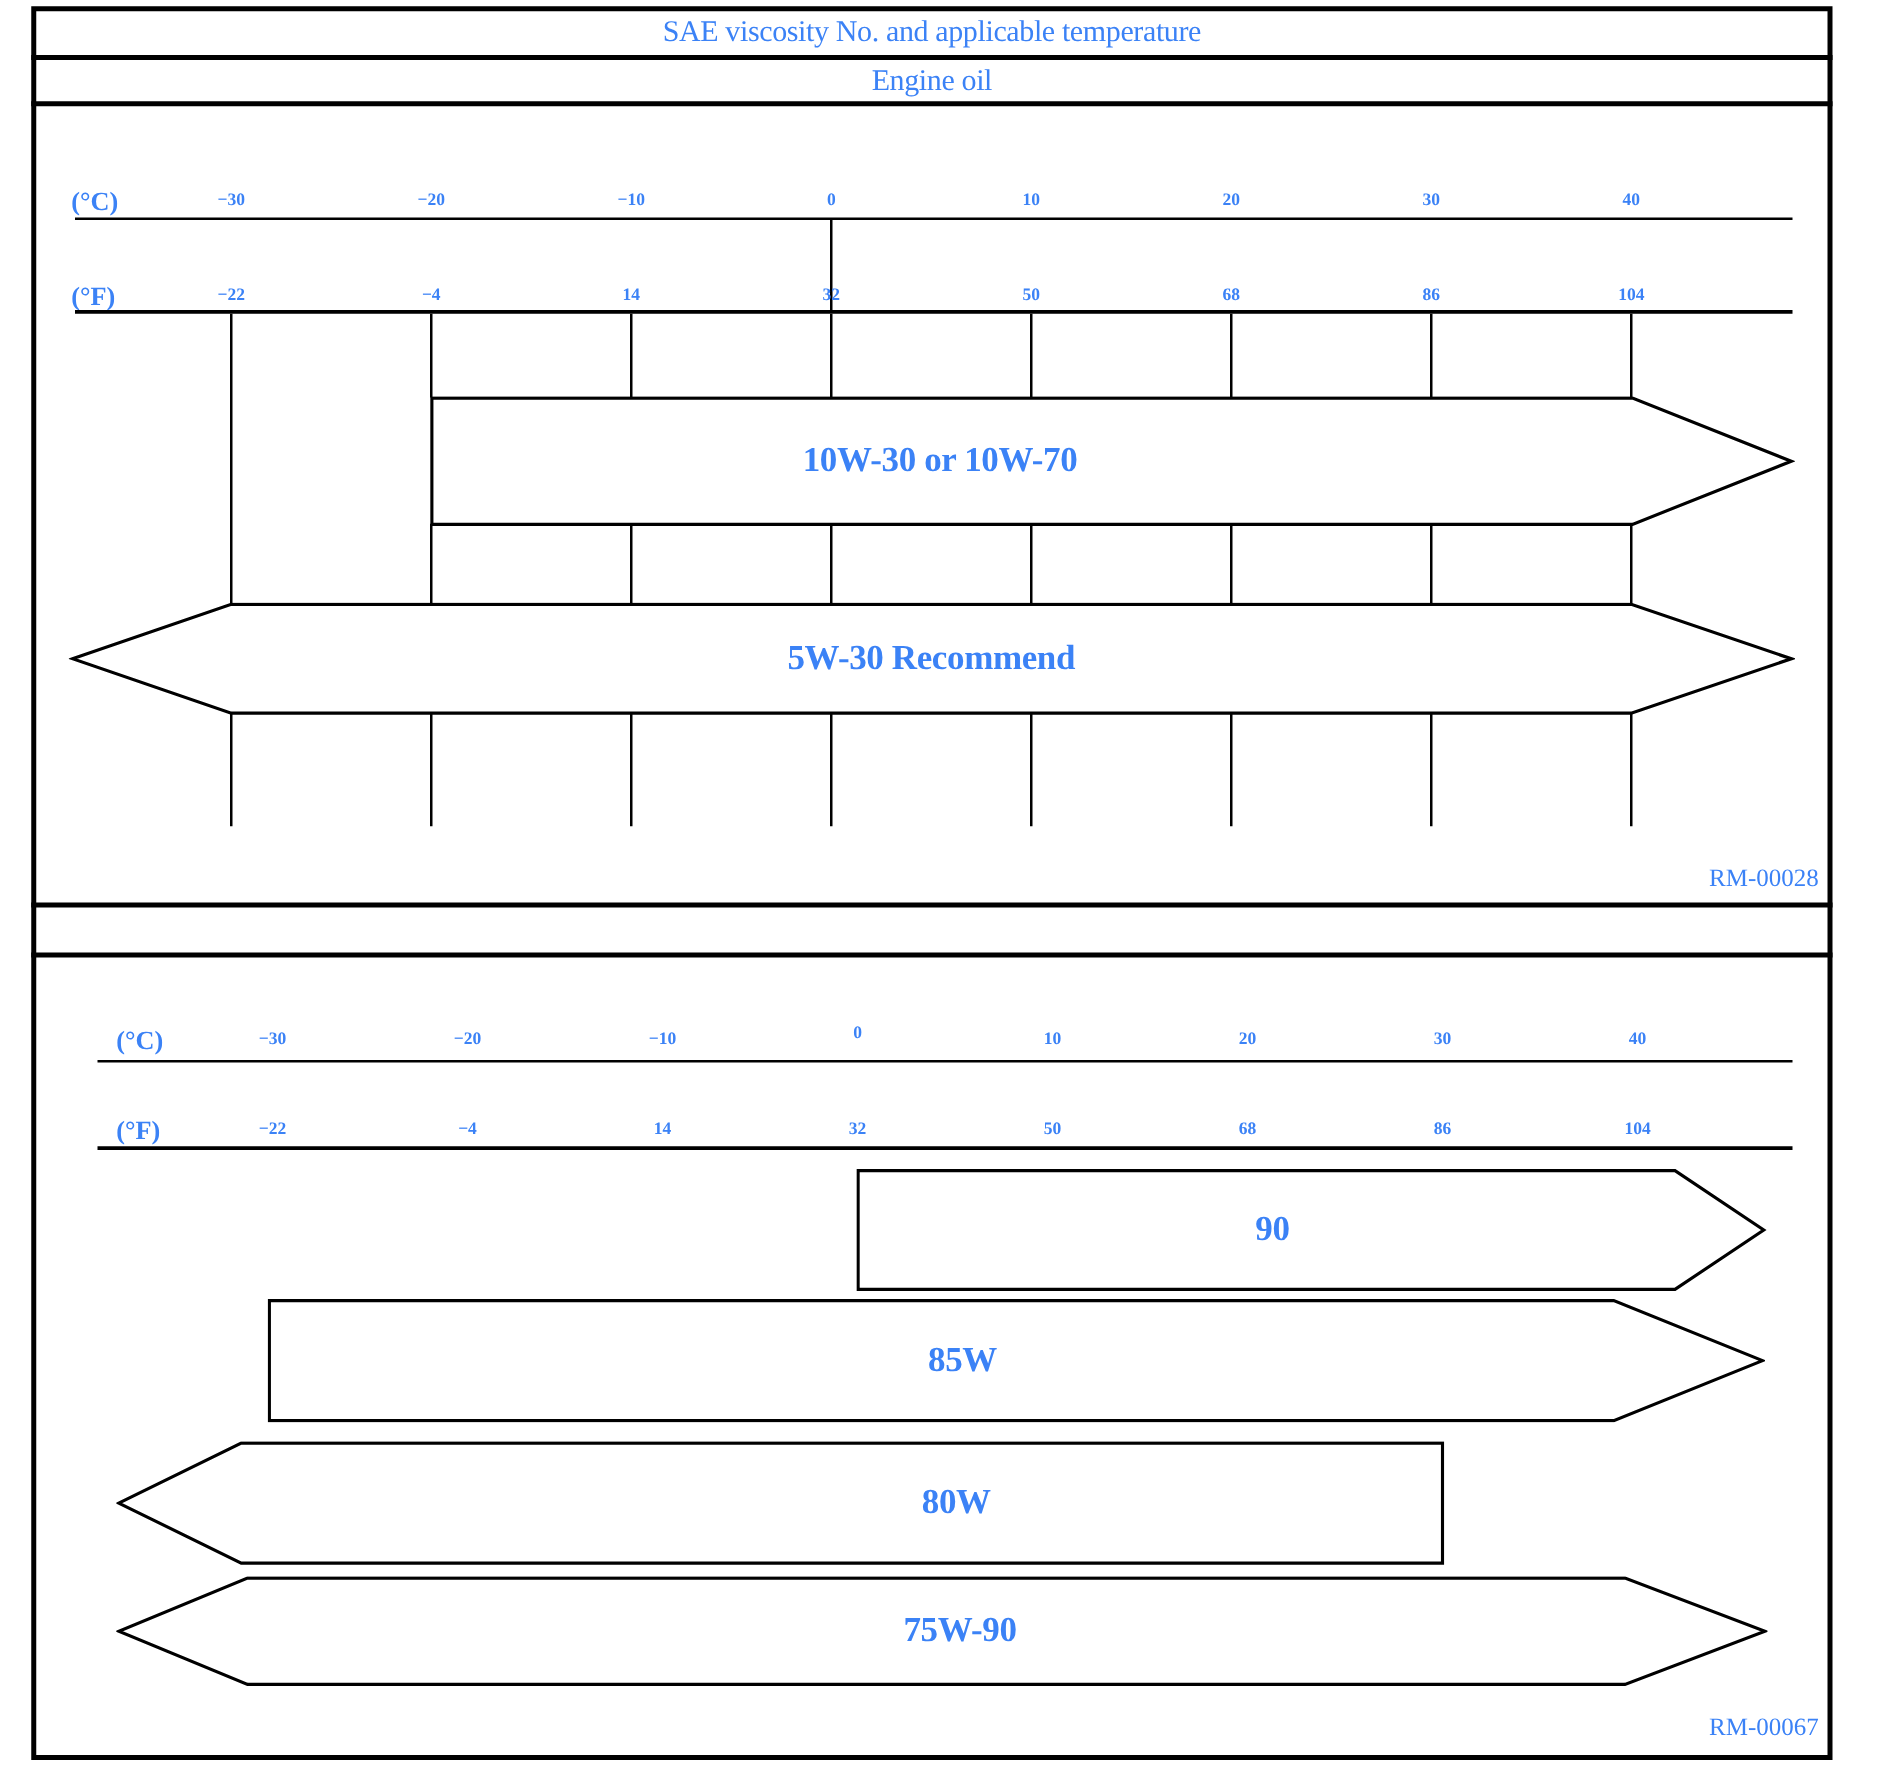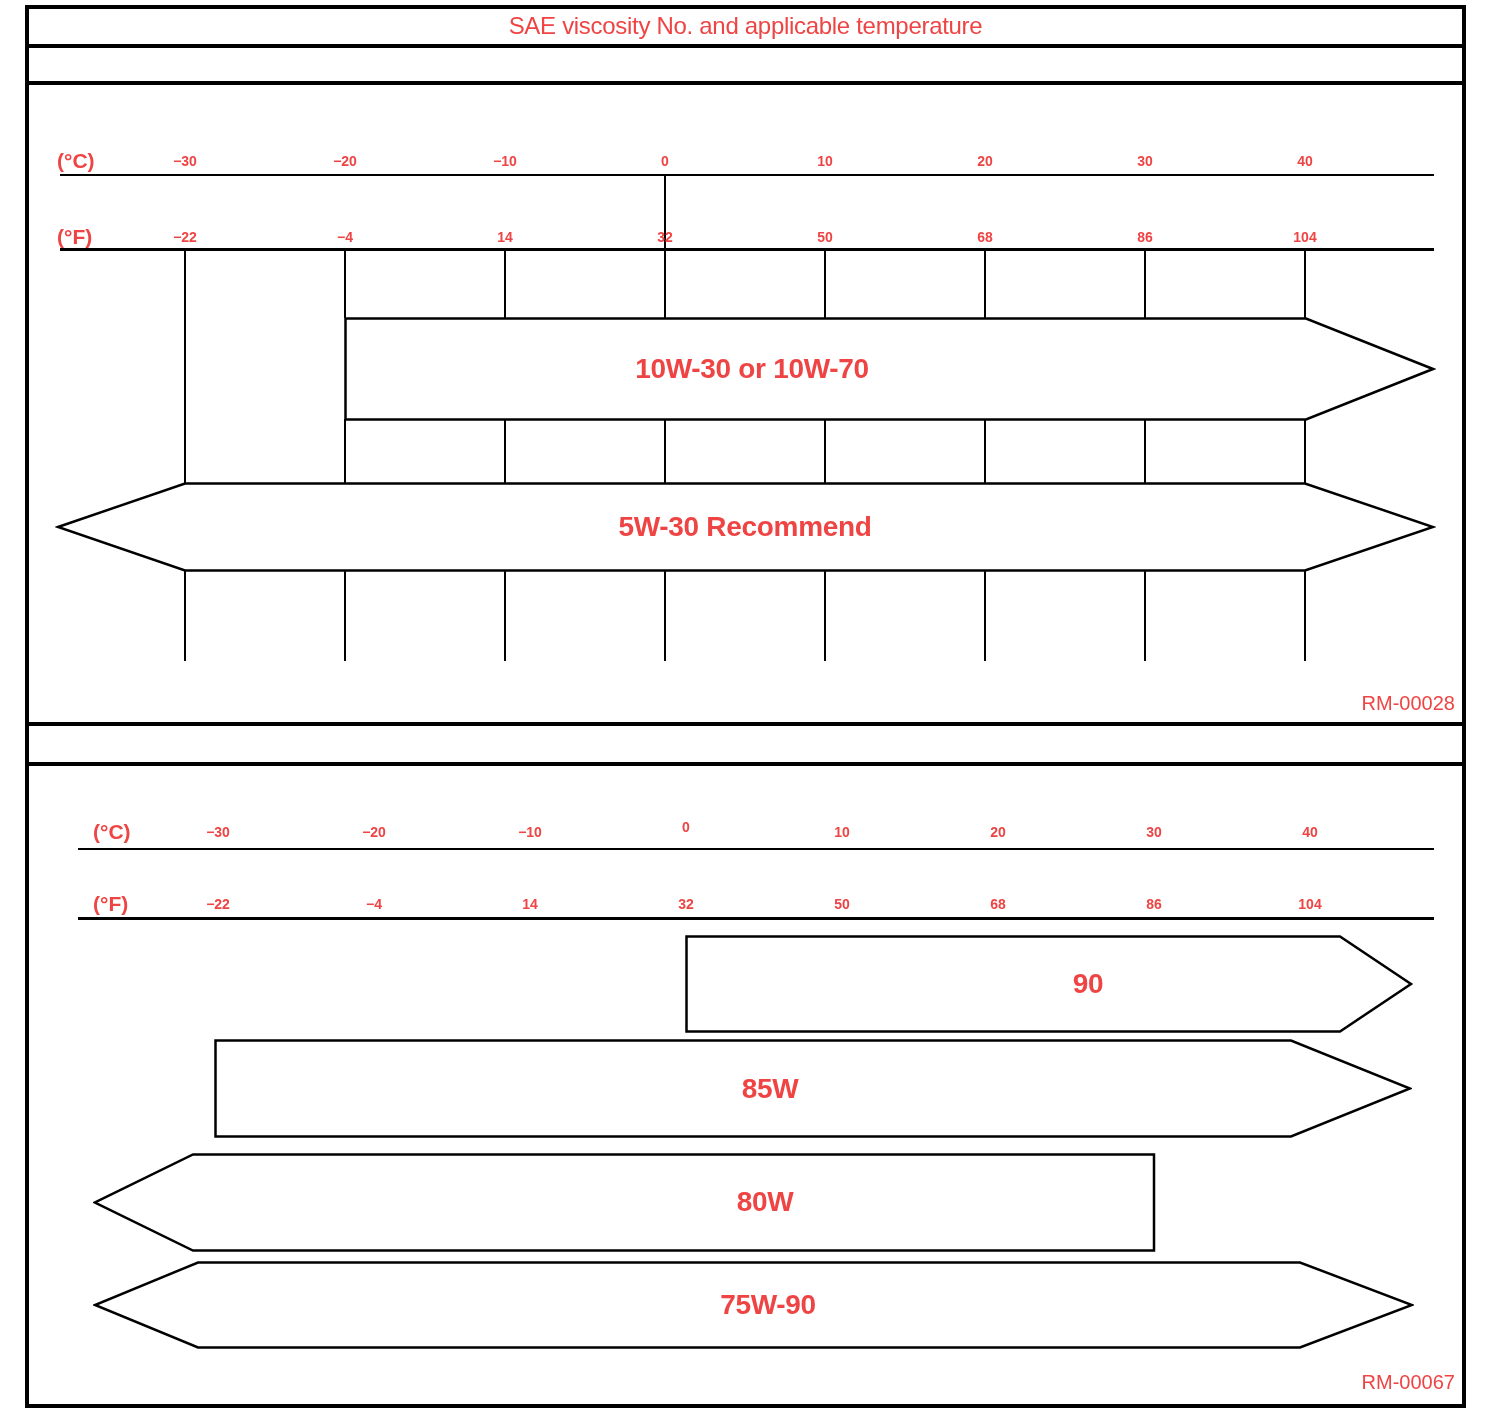--- a/index.html
+++ b/index.html
@@ -1,18 +1,18 @@
 <!DOCTYPE html>
 <html><head>
 <meta charset="utf-8">
 <style>
   html,body{margin:0;padding:0;background:#ffffff;}
   .canvas{
     position:relative;width:1504px;height:1428px;background:#ffffff;
-    font-family:Liberation Sans, sans-serif;color:#ef4444;overflow:hidden;
+    font-family:Liberation Serif, serif;color:#3b82f6;overflow:hidden;
   }
   .frame{position:absolute;left:25px;top:5px;width:1441px;height:1403px;
          border:4px solid #000;box-sizing:border-box;}
   .hsep{position:absolute;left:25px;width:1441px;height:4px;background:#000;}
   .row-title{position:absolute;left:29px;width:1433px;text-align:center;
              font-size:24px;line-height:28px;letter-spacing:-0.3px;white-space:nowrap;}
   .hline{position:absolute;background:#000;}
   .vline{position:absolute;background:#000;}
   .tick{position:absolute;transform:translateX(-50%);font-weight:bold;
         font-size:14px;line-height:26px;white-space:nowrap;}
@@ -28,20 +28,21 @@
 
 <div class="canvas">
 
   <div class="frame"></div>
   <div class="hsep" style="top:44px;"></div>
   <div class="hsep" style="top:81px;"></div>
   <div class="hsep" style="top:722px;"></div>
   <div class="hsep" style="top:762px;"></div>
 
   <div class="row-title" style="top:12px;">SAE viscosity No. and applicable temperature</div>
+  <div class="row-title" style="top:51px;">Engine oil</div>
 
   <div class="axlab" style="left:57px;top:148px;">(°C)</div>
   <span class="tick" style="left:185px;top:148px;">−30</span>
   <span class="tick" style="left:345px;top:148px;">−20</span>
   <span class="tick" style="left:505px;top:148px;">−10</span>
   <span class="tick" style="left:665px;top:148px;">0</span>
   <span class="tick" style="left:825px;top:148px;">10</span>
   <span class="tick" style="left:985px;top:148px;">20</span>
   <span class="tick" style="left:1145px;top:148px;">30</span>
   <span class="tick" style="left:1305px;top:148px;">40</span>
@@ -115,21 +116,21 @@
   <span class="tick" style="left:686px;top:891px;">32</span>
   <span class="tick" style="left:842px;top:891px;">50</span>
   <span class="tick" style="left:998px;top:891px;">68</span>
   <span class="tick" style="left:1154px;top:891px;">86</span>
   <span class="tick" style="left:1310px;top:891px;">104</span>
   <div class="hline" style="left:78px;top:917px;width:1356px;height:3px;"></div>
 
   <svg class="bandsvg" style="left:685px;top:935px;" width="730" height="98" viewBox="0 0 730 98">
     <polygon points="1.5,1.5 655,1.5 726,49 655,96.5 1.5,96.5"></polygon>
   </svg>
-  <div class="bandlab" style="left:1088px;top:984px;">90</div>
+  <div class="bandlab" style="left:1018px;top:984px;">90</div>
 
   <svg class="bandsvg" style="left:214px;top:1039px;" width="1198" height="99" viewBox="0 0 1198 99">
     <polygon points="1.5,1.5 1077,1.5 1196,49.5 1077,97.5 1.5,97.5"></polygon>
   </svg>
   <div class="bandlab" style="left:770px;top:1089px;">85W</div>
 
   <svg class="bandsvg" style="left:93px;top:1153px;" width="1063" height="99" viewBox="0 0 1063 99">
     <polygon points="100,1.5 1061,1.5 1061,97.5 100,97.5 2,49.5"></polygon>
   </svg>
   <div class="bandlab" style="left:765px;top:1202px;">80W</div>

